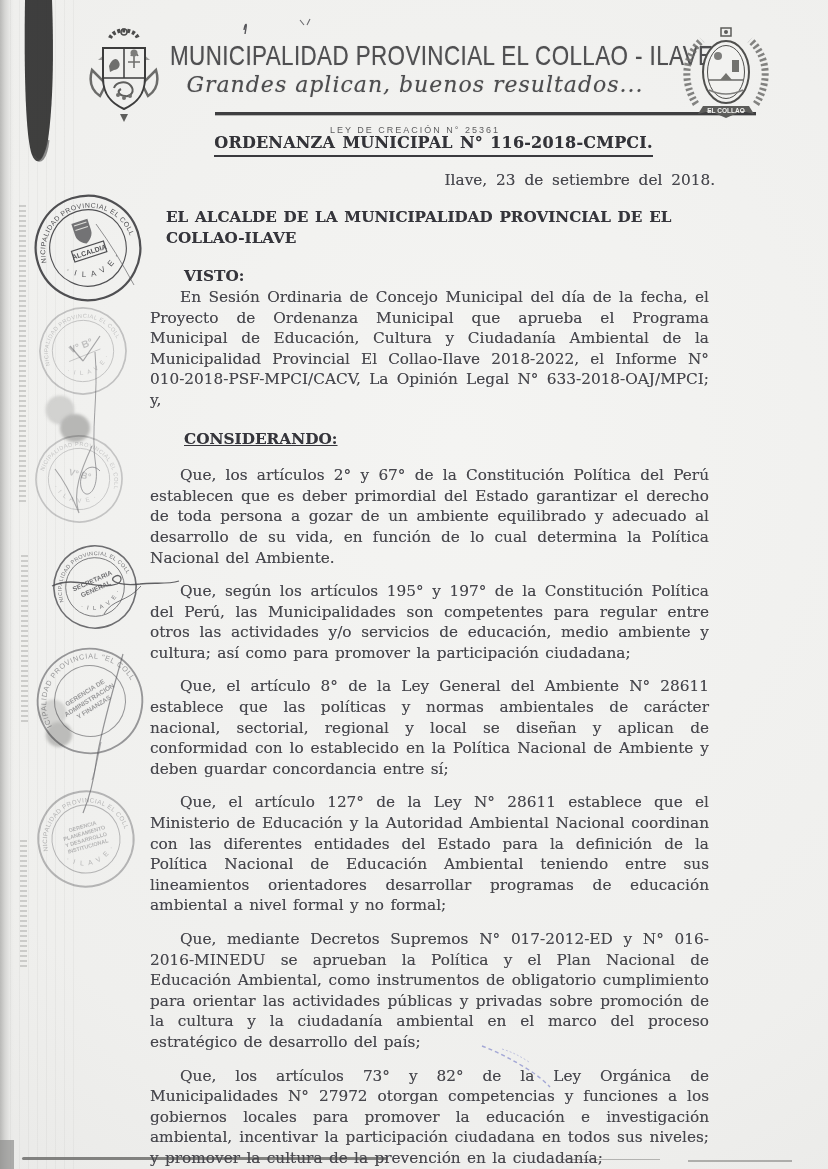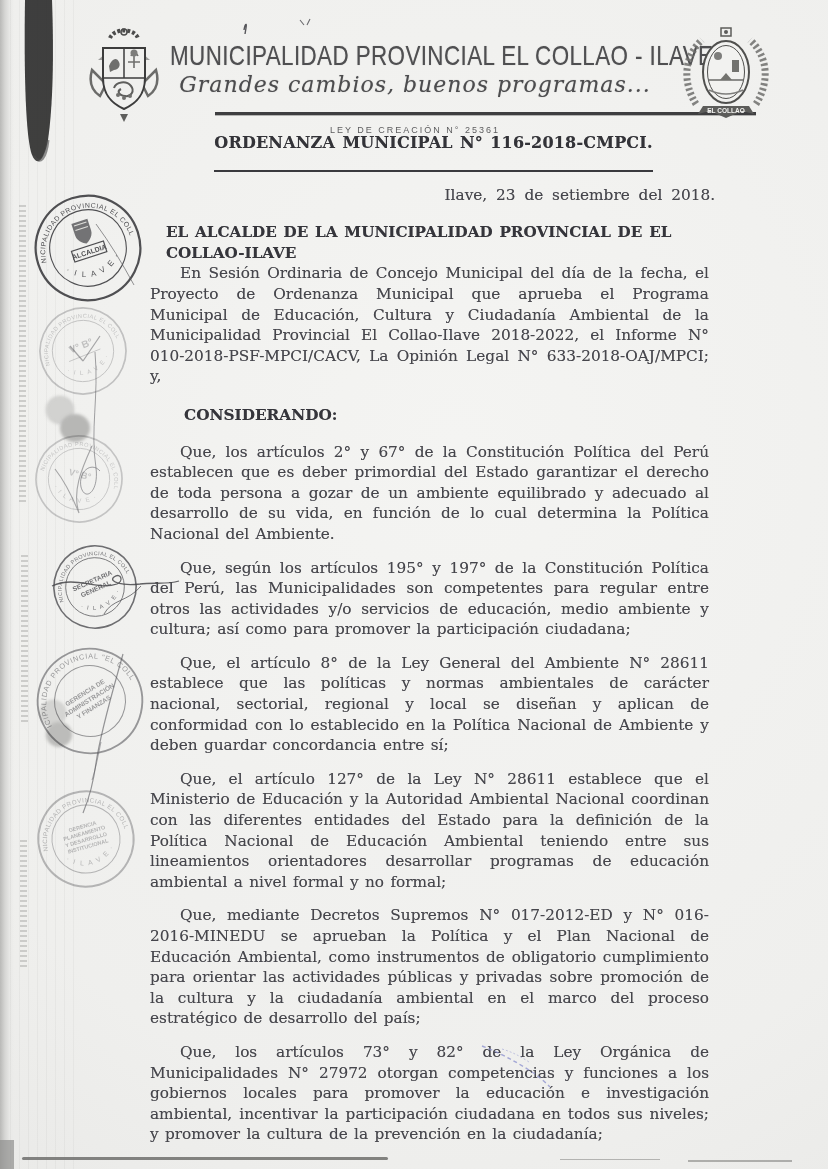--- a/index.html
+++ b/index.html
@@ -41,29 +41,29 @@
   .header-rule{position:absolute;left:215px;top:112px;width:541px;height:3px;background:#3e3e40;box-shadow:0 1px 0 rgba(62,62,64,.35);}
 
   .doc-col{
     position:absolute;left:150px;top:125px;width:567px;
     font-size:15.3px;line-height:20.6px;color:#46464c;text-align:justify;
     word-spacing:1.5px;text-shadow:0 0 .4px rgba(70,70,76,.5);
   }
   .doc-title-wrap{text-align:center;margin:8px 0 0 0;}
   .doc-title{
     display:inline-block;font-weight:bold;font-size:16px;letter-spacing:.2px;color:#333338;
-    border-bottom:2px solid #3a3a3e;padding-bottom:16px;
+    border-bottom:2px solid #3a3a3e;padding-bottom:1px;
   }
   .dateline{text-align:right;margin:13px 2px 0 0;word-spacing:4px;}
   .addressee{font-weight:bold;text-align:left;margin:17px 0 0 16px;color:#35353b;font-size:15.2px;}
   .sec-label{font-weight:bold;margin:18px 0 0 34px;color:#35353b;}
   .para{margin:0 8px 13px 0;text-indent:30px;}
   .para:first-line{word-spacing:2.5px;}
   .visto-body{margin-top:0;}
-  .considerando-label{margin-bottom:16px;}
+  .considerando-label{margin-bottom:16px;text-decoration:underline;}
 
   .stamp{position:absolute;mix-blend-mode:multiply;}
   .stamp svg{width:100%;height:100%;display:block;}
   .stamp text{fill:#55555a;font-family:"Liberation Sans", sans-serif;}
   .sig-overlay{position:absolute;left:0;top:0;width:828px;height:1169px;pointer-events:none;}
   .blob{position:absolute;border-radius:50%;filter:blur(1.5px);}
 
   .emblem{position:absolute;}
 </style>
 </head>
@@ -103,21 +103,21 @@
     <path d="M48,28 l0,14 M42,36 h12 M45,30 c2,-4 5,-4 7,0" stroke="#6f6f6d" stroke-width="1.6" fill="none"></path>
     <circle cx="48" cy="27" r="3.5" fill="#7d7d7b"></circle>
     <path d="M28,62 c2,-6 12,-8 17,-2 c4,5 0,11 -6,10 c-7,-1 -8,-5 -4,-7" fill="none" stroke="#5e5e5c" stroke-width="2"></path>
     <circle cx="44" cy="70" r="2" fill="#6f6f6d"></circle>
       <circle cx="38" cy="72" r="2" fill="#6f6f6d"></circle>
       <circle cx="32" cy="69" r="2" fill="#6f6f6d"></circle>
     <path d="M34,88 l4,8 l4,-8 z" fill="#5e5e5c"></path>
   </svg>
 
   <div class="header-org">MUNICIPALIDAD PROVINCIAL EL COLLAO - ILAVE</div>
-  <div class="header-tagline">Grandes cambios, buenos programas...</div>
+  <div class="header-tagline">Grandes aplican, buenos resultados...</div>
   <div class="header-law">LEY DE CREACIÓN N° 25361</div>
   <div class="header-rule"></div>
 
   <svg class="emblem" style="left:676px;top:26px;width:100px;height:102px;" viewBox="0 0 100 102">
     <path d="M20,78 C6,56 8,30 26,14" stroke="#6e6e6c" stroke-width="7" fill="none" stroke-dasharray="2.5,2.5" opacity="0.85"></path>
     <path d="M80,78 C94,56 92,30 74,14" stroke="#6e6e6c" stroke-width="7" fill="none" stroke-dasharray="2.5,2.5" opacity="0.85"></path>
     <rect x="45" y="2" width="10" height="8" fill="none" stroke="#5c5c5a" stroke-width="1.5"></rect>
     <circle cx="50" cy="6" r="2" fill="#5c5c5a"></circle>
     <ellipse cx="50" cy="46" rx="23" ry="31" fill="#f2f2f0" stroke="#50504e" stroke-width="2"></ellipse>
     <ellipse cx="50" cy="46" rx="18.5" ry="26.5" fill="none" stroke="#50504e" stroke-width="1"></ellipse>
@@ -131,20 +131,21 @@
   </svg>
 </header>
 
 <main class="doc-col">
   <div class="doc-title-wrap">
     <span class="doc-title">ORDENANZA MUNICIPAL N° 116-2018-CMPCI.</span>
   </div>
   <div class="dateline">Ilave, 23  de  setiembre del  2018.</div>
   <div class="addressee">EL ALCALDE DE LA MUNICIPALIDAD PROVINCIAL DE EL COLLAO-ILAVE</div>
 
+  <div class="sec-label">VISTO:</div>
   <p class="para visto-body">En Sesión Ordinaria  de  Concejo Municipal del  día  de  la fecha, el Proyecto de Ordenanza  Municipal que aprueba el Programa Municipal de Educación, Cultura y Ciudadanía Ambiental de la Municipalidad Provincial El Collao-Ilave 2018-2022, el Informe N° 010-2018-PSF-MPCI/CACV, La  Opinión  Legal N° 633-2018-OAJ/MPCI; y,</p>
 
   <div class="sec-label considerando-label">CONSIDERANDO:</div>
   <p class="para">Que, los artículos 2° y 67° de la Constitución Política del Perú establecen que es deber primordial del Estado garantizar el derecho de toda persona a gozar de un ambiente equilibrado y adecuado al desarrollo de su vida, en función de lo cual determina la Política Nacional del Ambiente.</p>
   <p class="para">Que, según los artículos 195° y 197° de la Constitución Política del Perú, las Municipalidades son competentes para regular entre otros las actividades y/o servicios de educación, medio ambiente y cultura; así como para promover la participación ciudadana;</p>
   <p class="para">Que, el artículo 8° de la Ley General del Ambiente N° 28611 establece que las políticas y normas ambientales de carácter nacional, sectorial, regional y local se diseñan y aplican de conformidad con lo establecido en la Política Nacional de Ambiente y deben guardar concordancia entre sí;</p>
   <p class="para">Que, el artículo 127° de la Ley N° 28611 establece que el Ministerio de Educación y la Autoridad Ambiental Nacional coordinan con las diferentes entidades del Estado para la definición de la Política Nacional de Educación Ambiental teniendo entre sus lineamientos orientadores desarrollar programas de educación ambiental a nivel formal y no formal;</p>
   <p class="para">Que, mediante Decretos Supremos N° 017-2012-ED y N° 016-2016-MINEDU se aprueban la Política y el Plan Nacional de Educación Ambiental, como instrumentos de obligatorio cumplimiento para orientar las actividades públicas y privadas sobre promoción de la cultura y la ciudadanía ambiental en el marco del proceso estratégico de desarrollo del país;</p>
   <p class="para">Que, los artículos 73° y 82° de la Ley Orgánica de Municipalidades N° 27972 otorgan competencias y funciones a los gobiernos locales para promover la educación e investigación ambiental, incentivar la participación ciudadana en todos sus niveles; y promover la cultura de la prevención en la ciudadanía;</p>
 </main>

